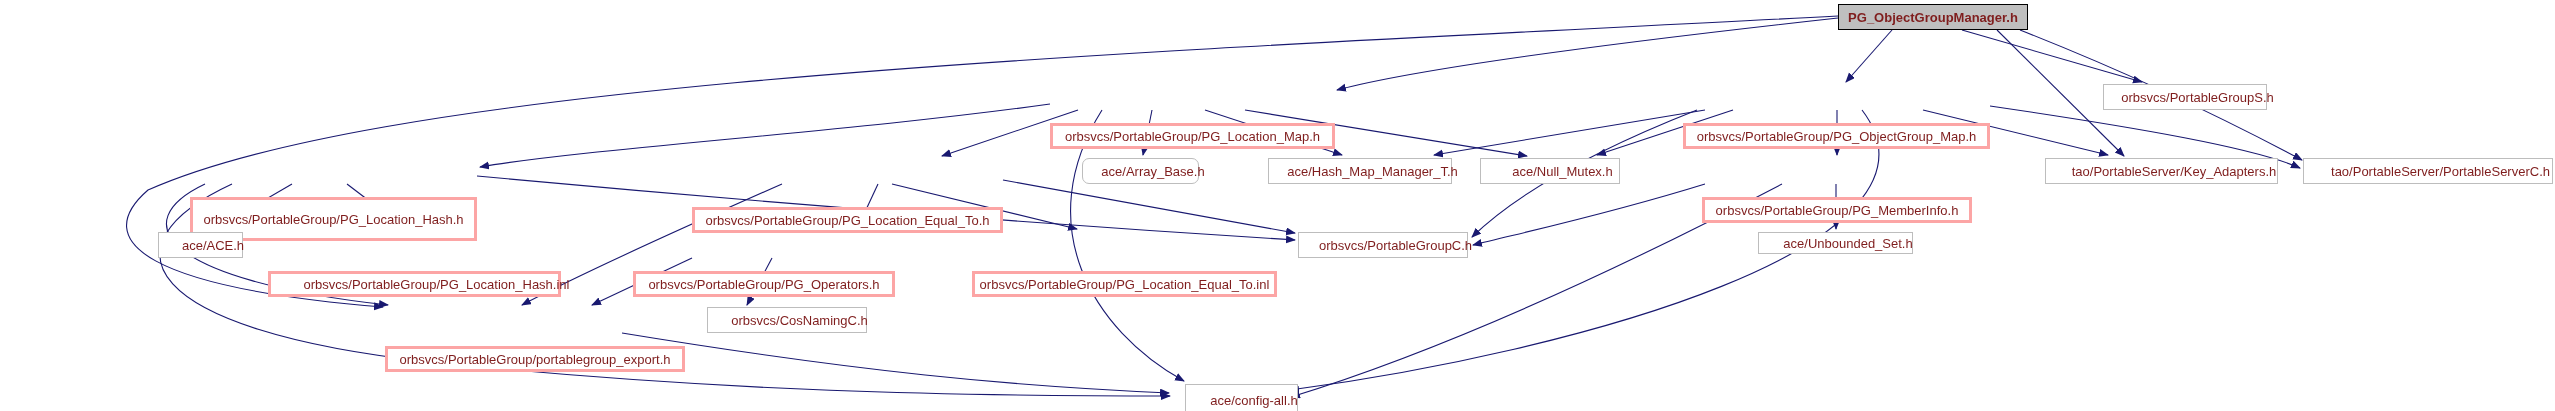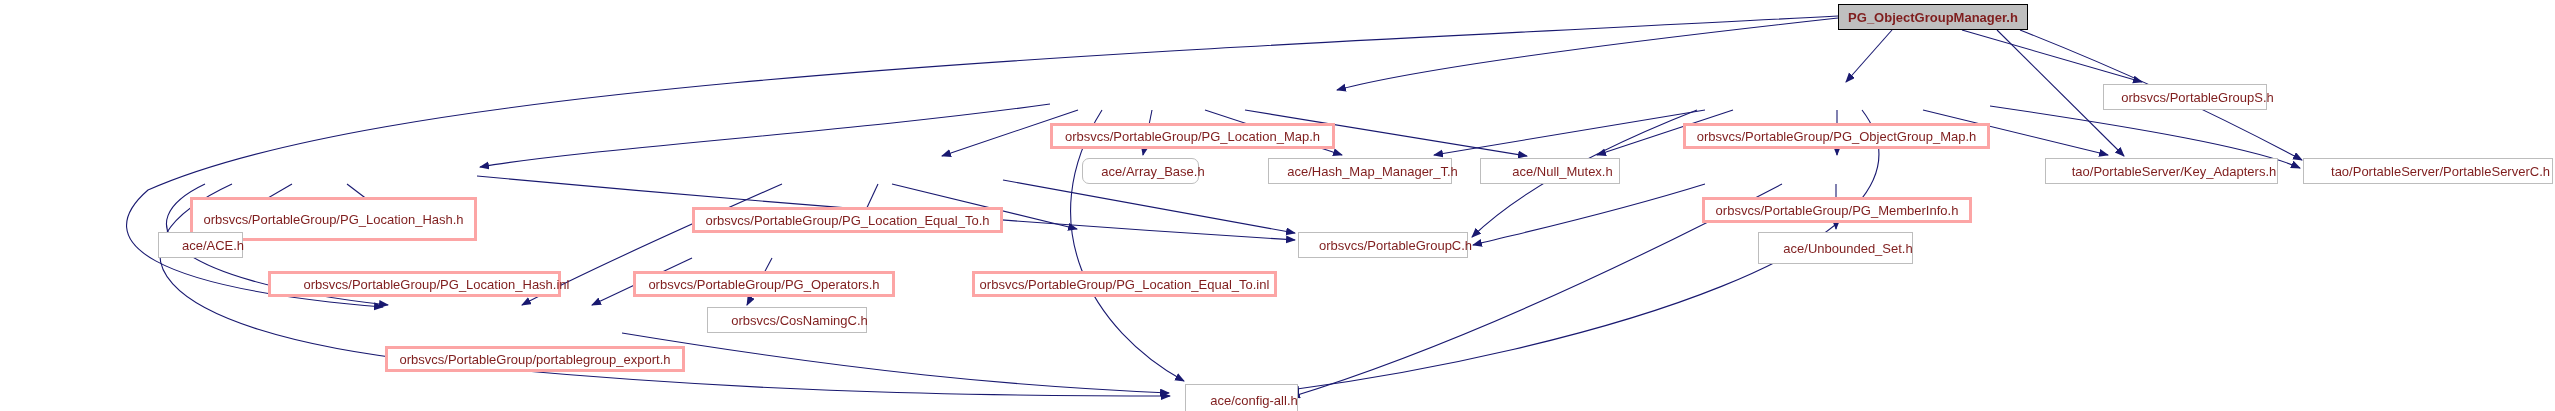--- a/index.html
+++ b/index.html
@@ -84,18 +84,18 @@
       <div class="node external" title="ace/Hash_Map_Manager_T.h" style="left: 1268px; top: 158px; width: 184px; height: 26px;">ace/Hash_Map_Manager_T.h</div>
       <div class="node external" title="ace/Null_Mutex.h" style="left: 1480px; top: 158px; width: 140px; height: 26px;">ace/Null_Mutex.h</div>
       <div class="node internal" title="orbsvcs/PortableGroup/PG_MemberInfo.h" style="left: 1702px; top: 158px; width: 270px; height: 26px;">orbsvcs/PortableGroup/PG_MemberInfo.h</div>
       <div class="node external" title="tao/PortableServer/Key_Adapters.h" style="left: 2045px; top: 158px; width: 233px; height: 26px;">tao/PortableServer/Key_Adapters.h</div>
       <div class="node external" title="tao/PortableServer/PortableServerC.h" style="left: 2303px; top: 158px; width: 250px; height: 26px;">tao/PortableServer/PortableServerC.h</div>
       <div class="node external" title="ace/ACE.h" style="left: 158px; top: 232px; width: 85px; height: 26px;">ace/ACE.h</div>
       <div class="node internal" title="orbsvcs/PortableGroup/PG_Location_Hash.inl" style="left: 268px; top: 232px; width: 293px; height: 26px; padding-left: 48px;">orbsvcs/PortableGroup/PG_Location_Hash.inl</div>
       <div class="node internal" title="orbsvcs/PortableGroup/PG_Operators.h" style="left: 633px; top: 232px; width: 262px; height: 26px;">orbsvcs/PortableGroup/PG_Operators.h</div>
       <div class="node internal" title="orbsvcs/PortableGroup/PG_Location_Equal_To.inl" style="left: 972px; top: 232px; width: 305px; height: 26px;">orbsvcs/PortableGroup/PG_Location_Equal_To.inl</div>
       <div class="node external" title="orbsvcs/PortableGroupC.h" style="left: 1298px; top: 232px; width: 170px; height: 26px;">orbsvcs/PortableGroupC.h</div>
-      <div class="node external" title="ace/Unbounded_Set.h" style="left: 1758px; top: 232px; width: 155px; height: 32px;">ace/Unbounded_Set.h</div>
+      <div class="node external" title="ace/Unbounded_Set.h" style="left: 1758px; top: 232px; width: 155px; height: 22px;">ace/Unbounded_Set.h</div>
       <div class="node internal" title="orbsvcs/PortableGroup/portablegroup_export.h" style="left: 385px; top: 307px; width: 300px; height: 26px;">orbsvcs/PortableGroup/portablegroup_export.h</div>
       <div class="node external" title="orbsvcs/CosNamingC.h" style="left: 707px; top: 307px; width: 160px; height: 26px;">orbsvcs/CosNamingC.h</div>
       <div class="node external" title="ace/config-all.h" style="left: 1185px; top: 384px; width: 113px; height: 32px;">ace/config-all.h</div>
     </div>
 </div>
 
 </body></html>

